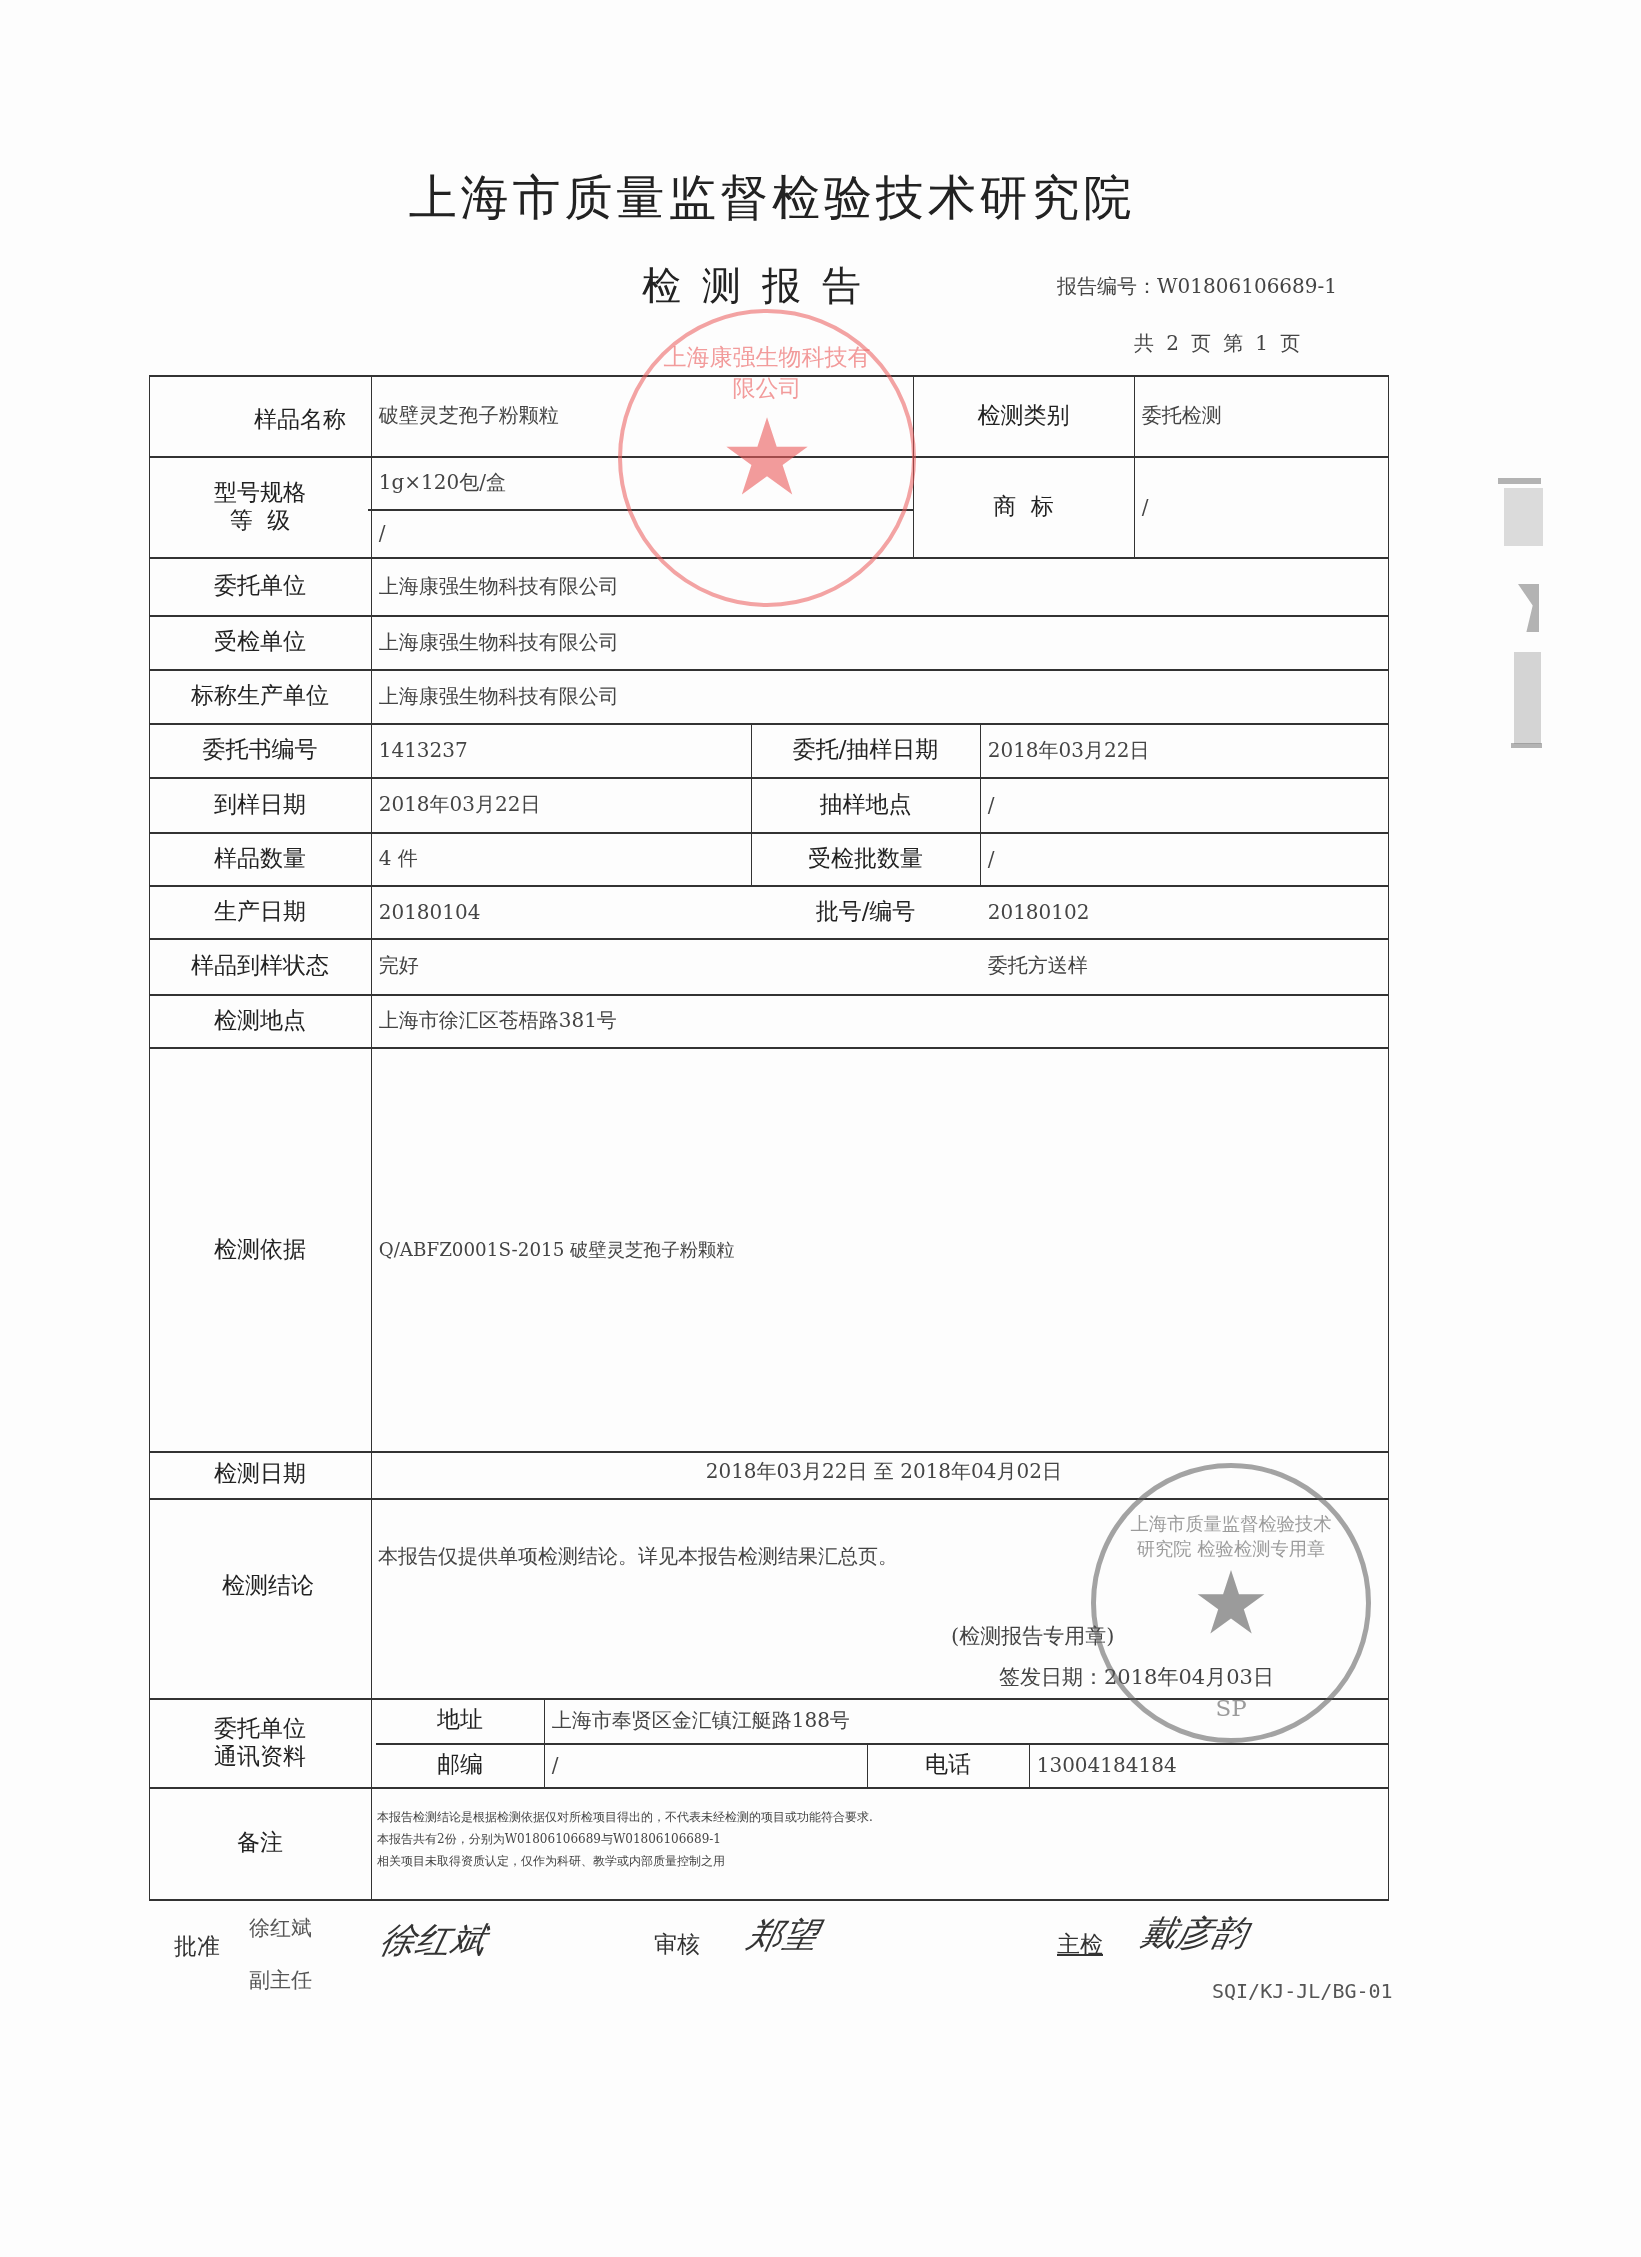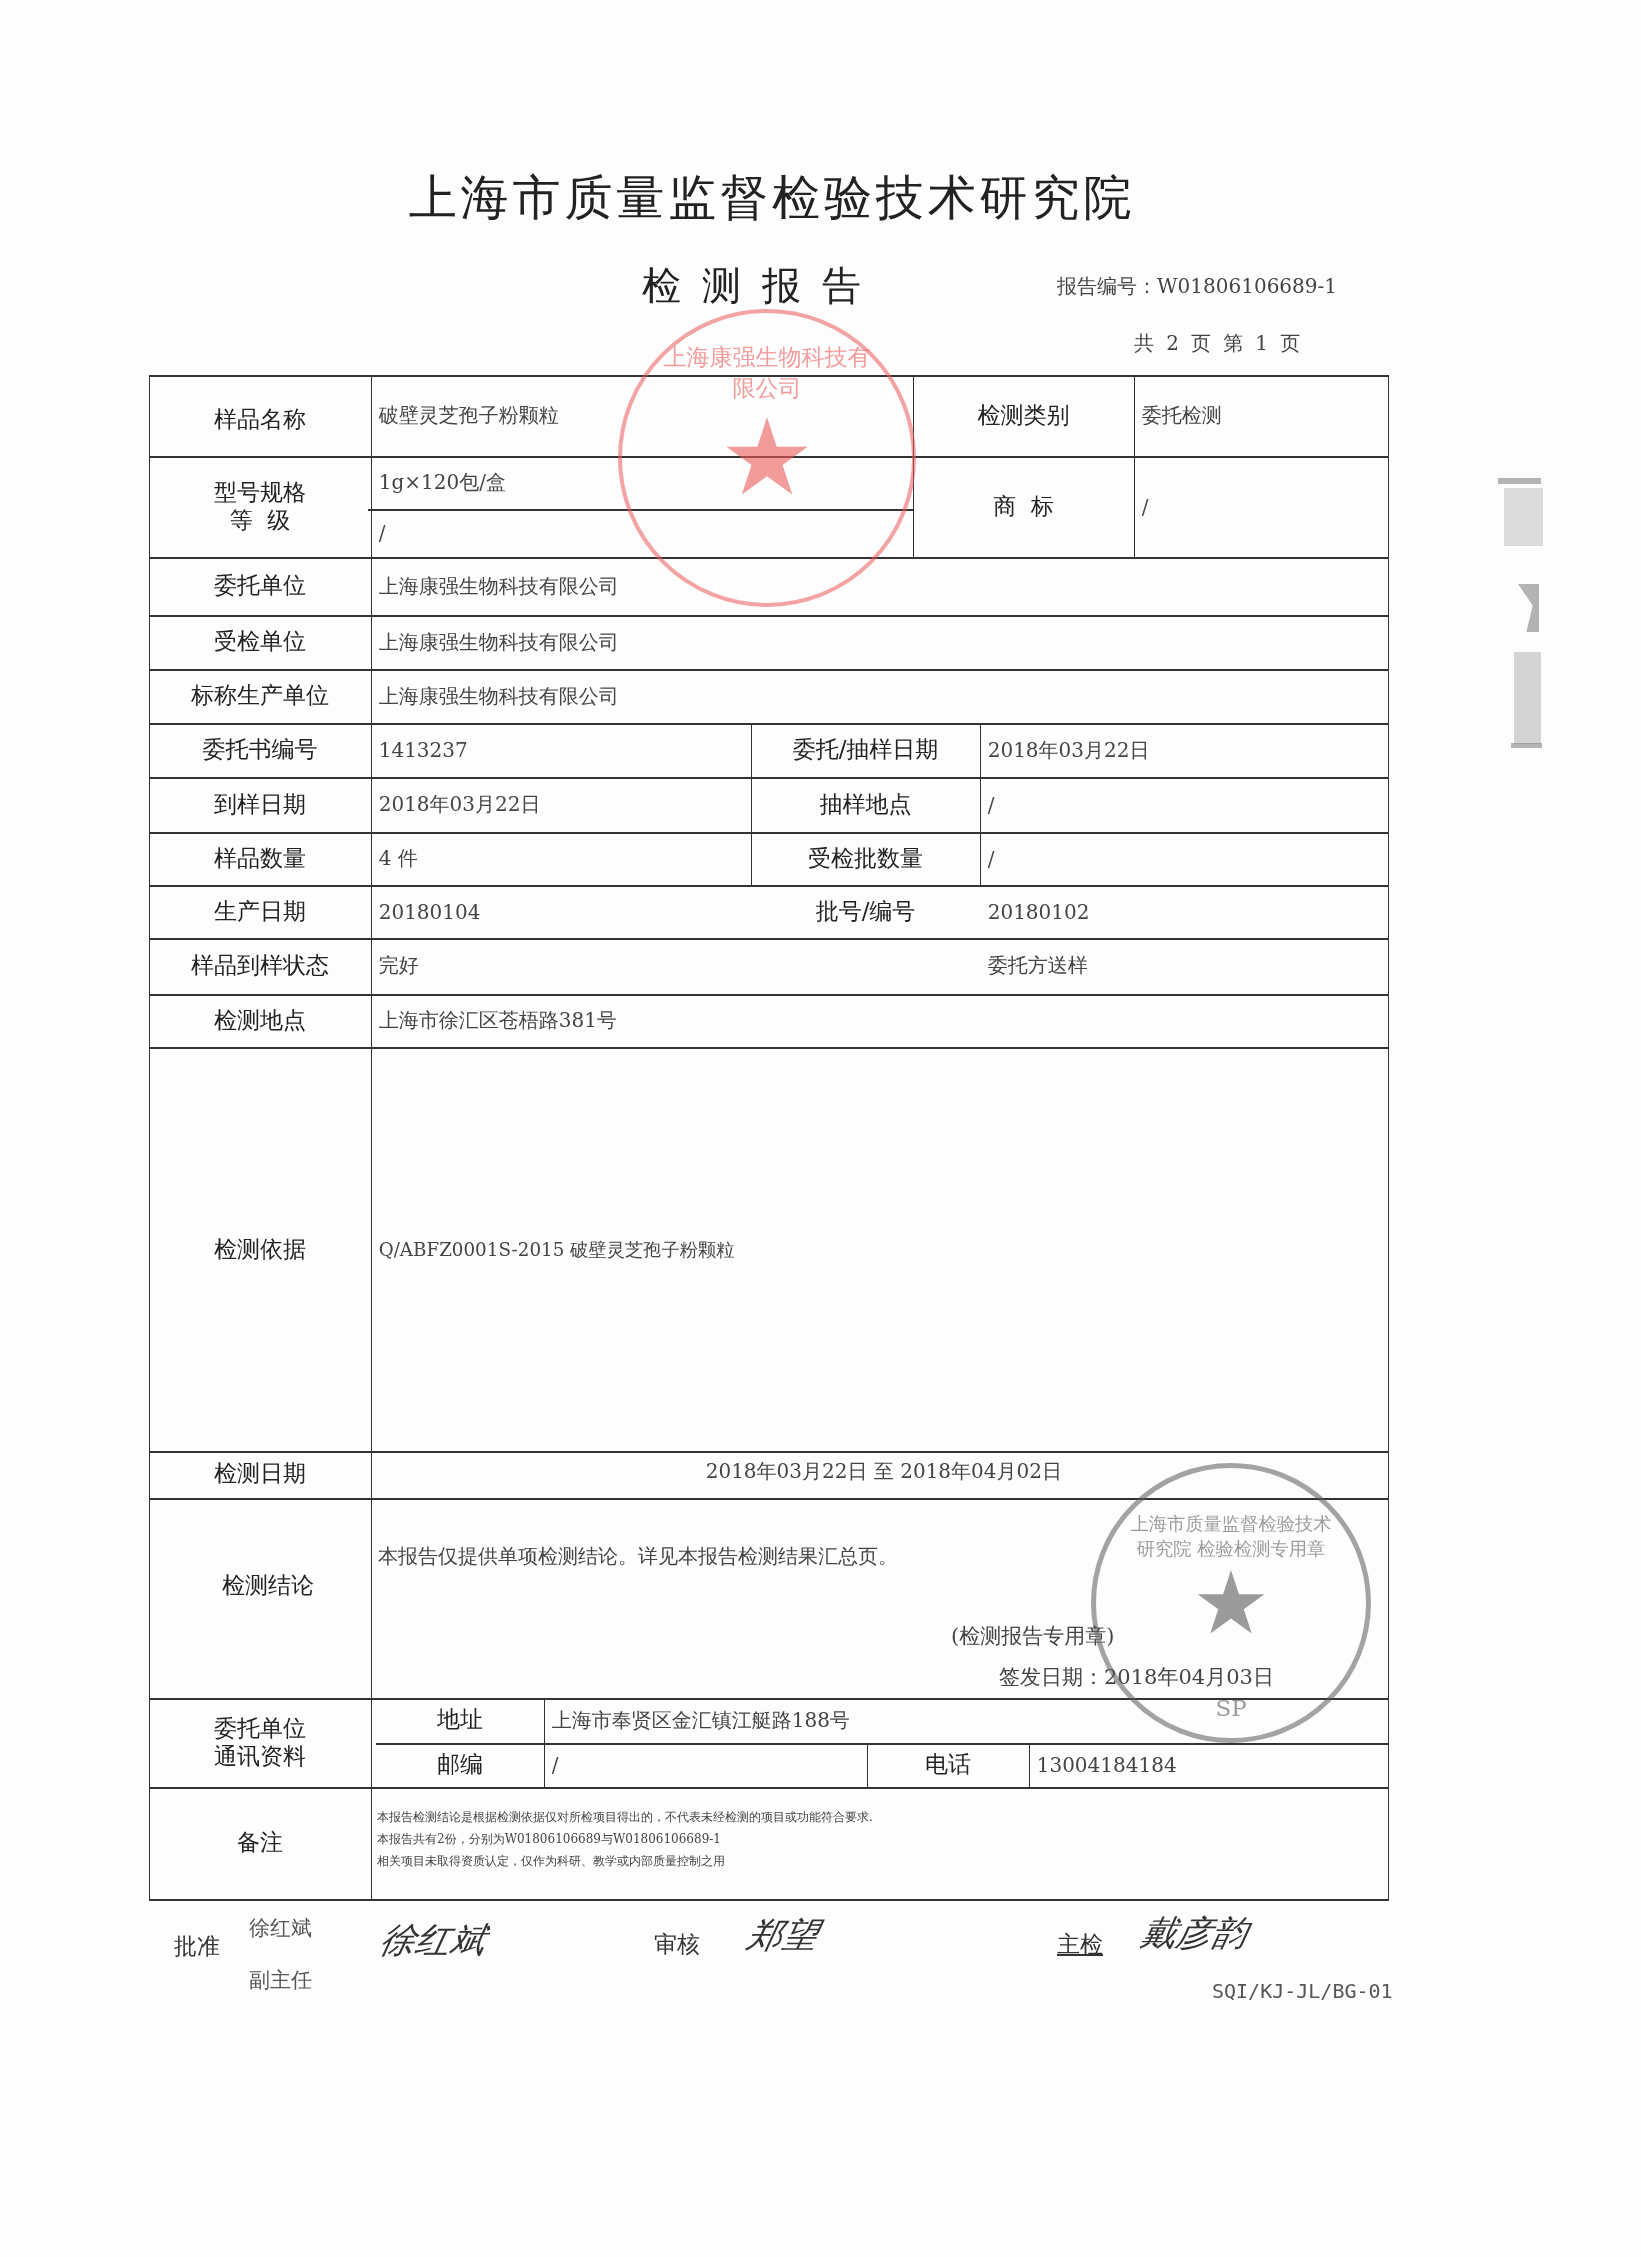--- a/index.html
+++ b/index.html
@@ -61,21 +61,21 @@
   <div class="vl" style="left:371px;top:375px;height:1525px;"></div>
   <div class="vl" style="left:913px;top:375px;height:182px;"></div>
   <div class="vl" style="left:1134px;top:375px;height:182px;"></div>
   <div class="vl" style="left:751px;top:723px;height:162px;"></div>
   <div class="vl" style="left:980px;top:723px;height:162px;"></div>
   <div class="vl" style="left:544px;top:1698px;height:89px;"></div>
   <div class="vl" style="left:867px;top:1743px;height:44px;"></div>
   <div class="vl" style="left:1029px;top:1743px;height:44px;"></div>
 </div>
 
-<div class="lab" style="left:149px;top:375px;width:222px;height:89px;">样品名称</div>
+<div class="lab" style="left:149px;top:375px;width:222px;height:89px;padding-left:40px;">样品名称</div>
 <div class="val" style="left:371px;top:375px;width:543px;height:81px;">破壁灵芝孢子粉颗粒</div>
 <div class="lab" style="left:913px;top:375px;width:221px;height:81px;">检测类别</div>
 <div class="val" style="left:1134px;top:375px;width:254px;height:81px;">委托检测</div>
 
 <div class="lab" style="left:149px;top:456px;width:222px;height:101px;flex-direction:column;">
   <span>型号规格</span>
   <span style="white-space:pre;">等  级</span>
 </div>
 <div class="val" style="left:371px;top:456px;width:543px;height:53px;">1g×120包/盒</div>
 <div class="val" style="left:371px;top:509px;width:543px;height:48px;">/</div>

